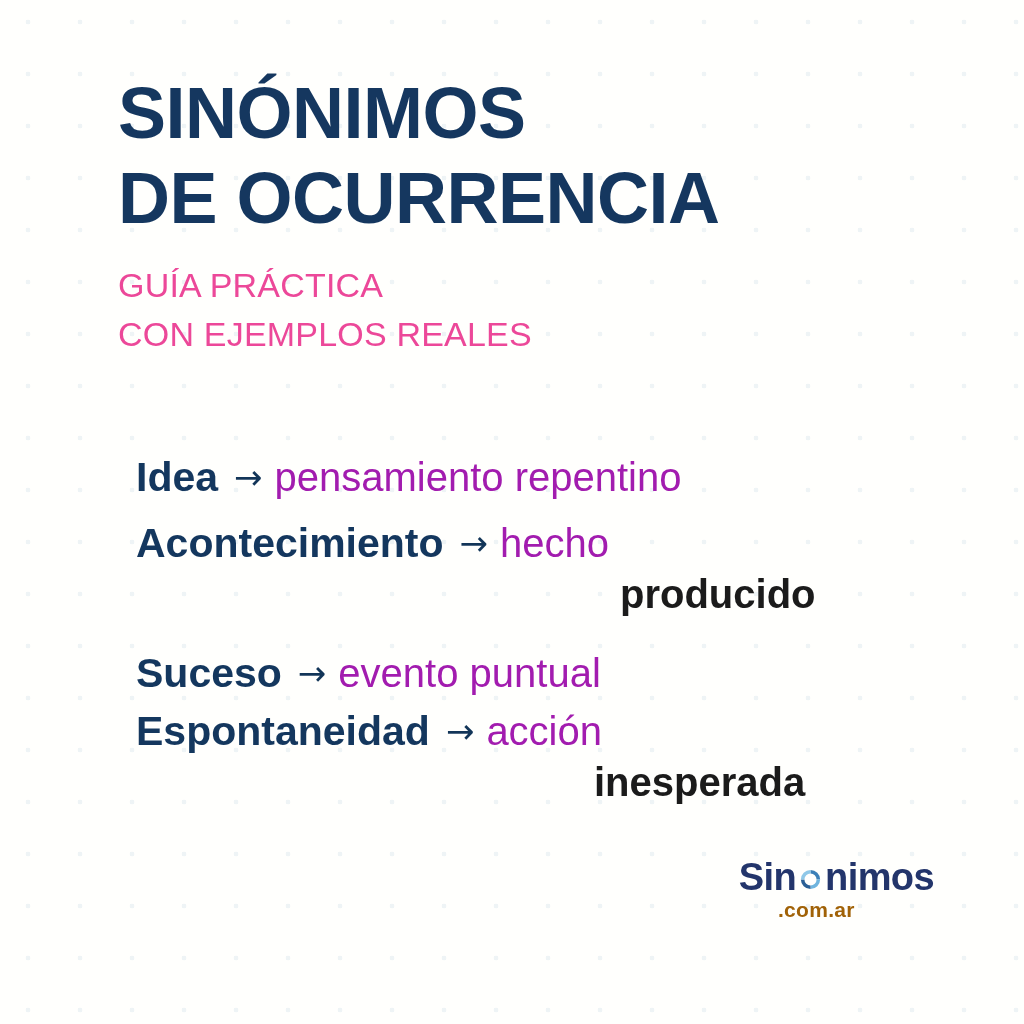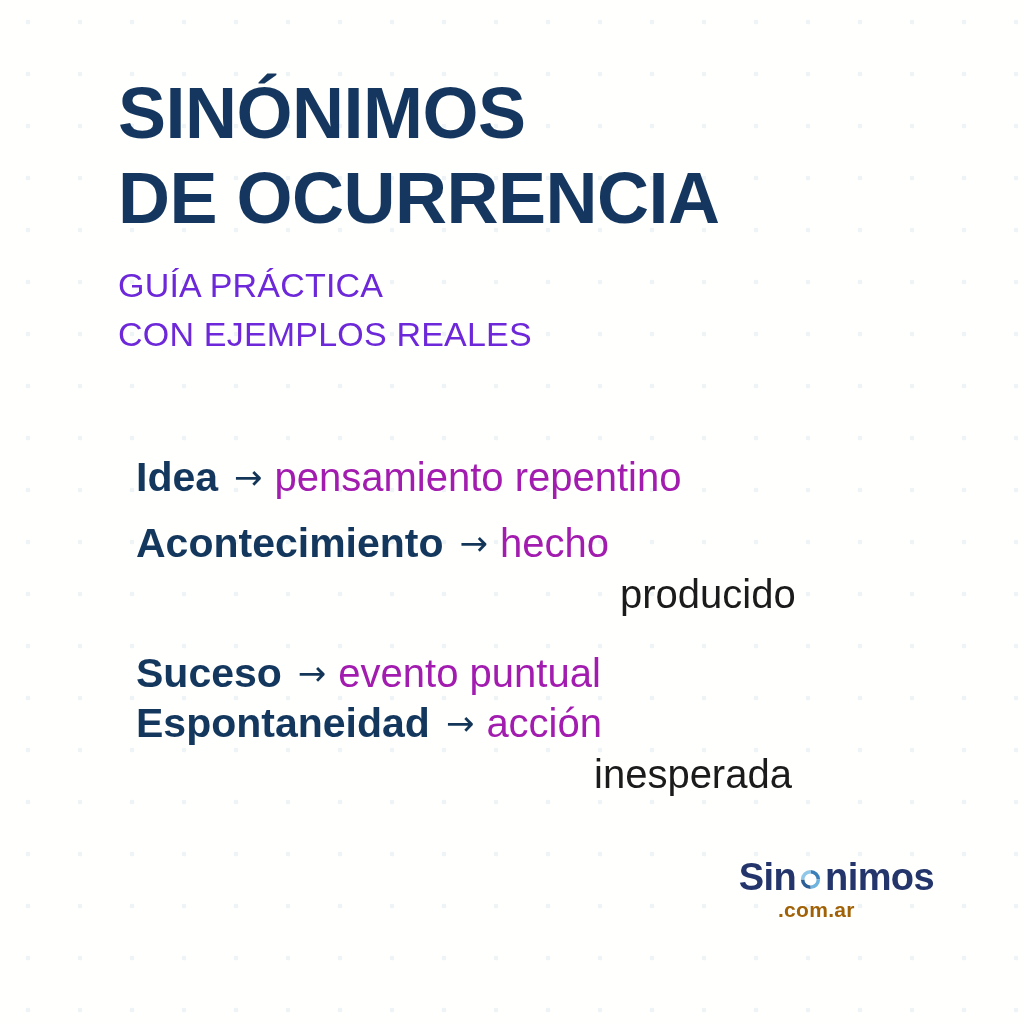--- a/index.html
+++ b/index.html
@@ -55,21 +55,21 @@
     letter-spacing: -0.5px;
   }
   .title .line {
     display: block;
     white-space: nowrap;
   }
   .title .line-2 { margin-top: 14px; }
 
   .subtitle {
     margin-top: 28px;
-    color: #6d28d9;
+    color: #ec4899;
     font-family: "Liberation Sans", sans-serif;
     font-weight: 400;
     font-size: 34px;
     line-height: 1.44;
     letter-spacing: 0.2px;
   }
   .subtitle .line { display: block; white-space: nowrap; }
 
   
   .entries {
@@ -117,32 +117,32 @@
     font-weight: 400;
     font-size: 40px;
     line-height: 1.2;
     white-space: nowrap;
   }
 
   
   .definition-cont {
     color: #1b1b1b;
     font-family: "Liberation Sans", sans-serif;
-    font-weight: 400;
+    font-weight: 700;
     font-size: 40px;
     line-height: 1.2;
     white-space: nowrap;
     display: block;
   }
 
   .entry-2 .definition-cont { margin-left: 484px; margin-top: 2px; }
   .entry-4 .definition-cont { margin-left: 458px; margin-top: 2px; }
 
   .entry-2 { margin-bottom: 30px; }
-  .entry-3 { margin-bottom: 0; }
+  .entry-3 { margin-bottom: 8px; }
 
   
   .logo {
     position: absolute;
     right: 66px;
     bottom: 104px;
     text-align: center;
     line-height: 1;
   }
 

